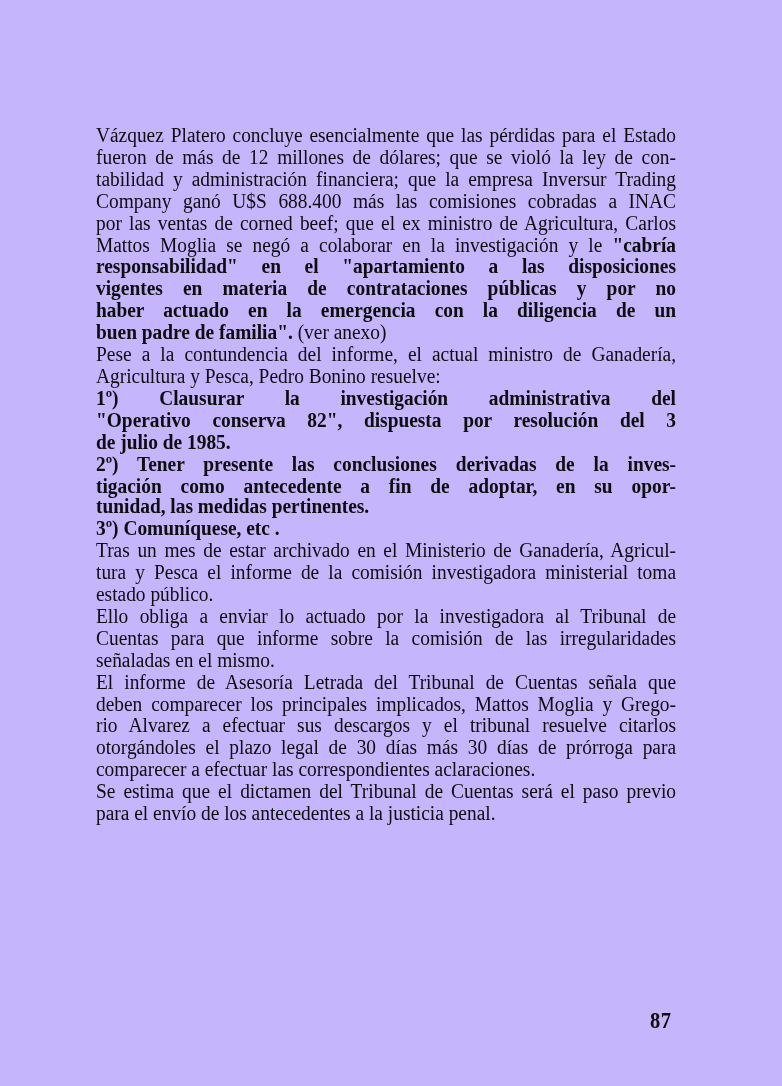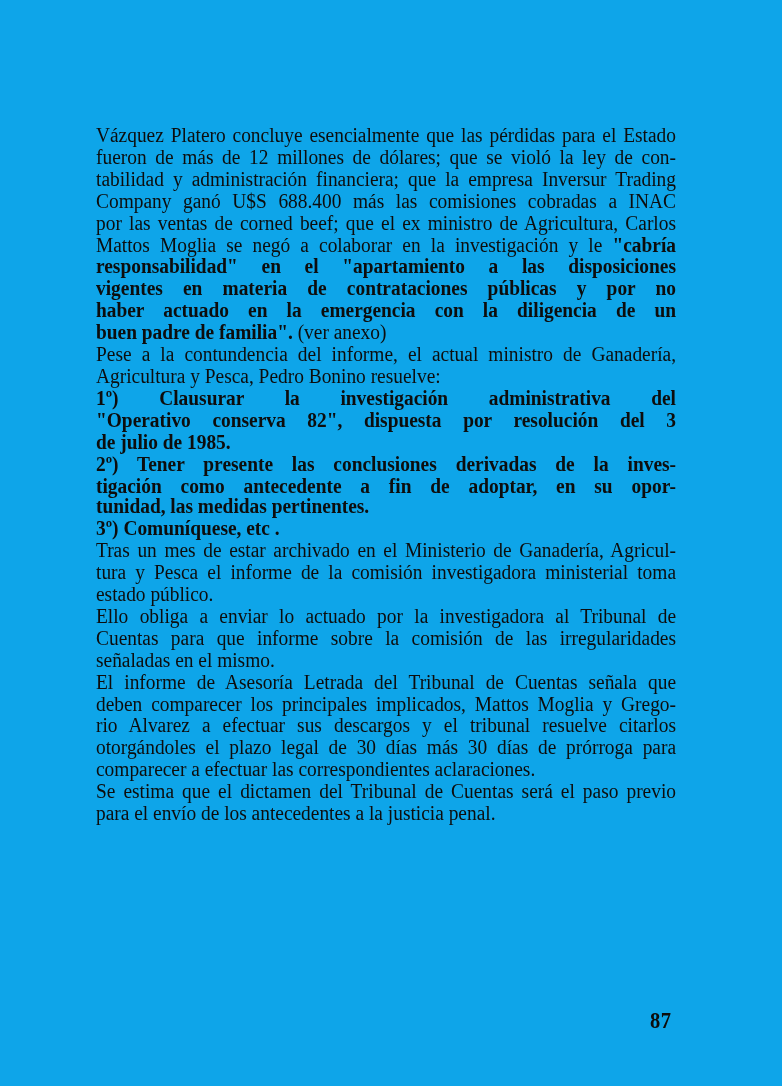--- a/index.html
+++ b/index.html
@@ -4,21 +4,21 @@
 <style>
   html, body {
     margin: 0;
     padding: 0;
     background: #e8e8e8;
   }
   .sheet {
     position: relative;
     width: 782px;
     height: 1086px;
-    background: #0ea5e9;
+    background: #c4b5fd;
     overflow: hidden;
     font-family: "Liberation Serif", "DejaVu Serif", serif;
     color: #0d0d0d;
   }
   .text-block {
     position: absolute;
     left: 96px;
     top: 124px;
     width: 580px;
     font-size: 19.4px;

